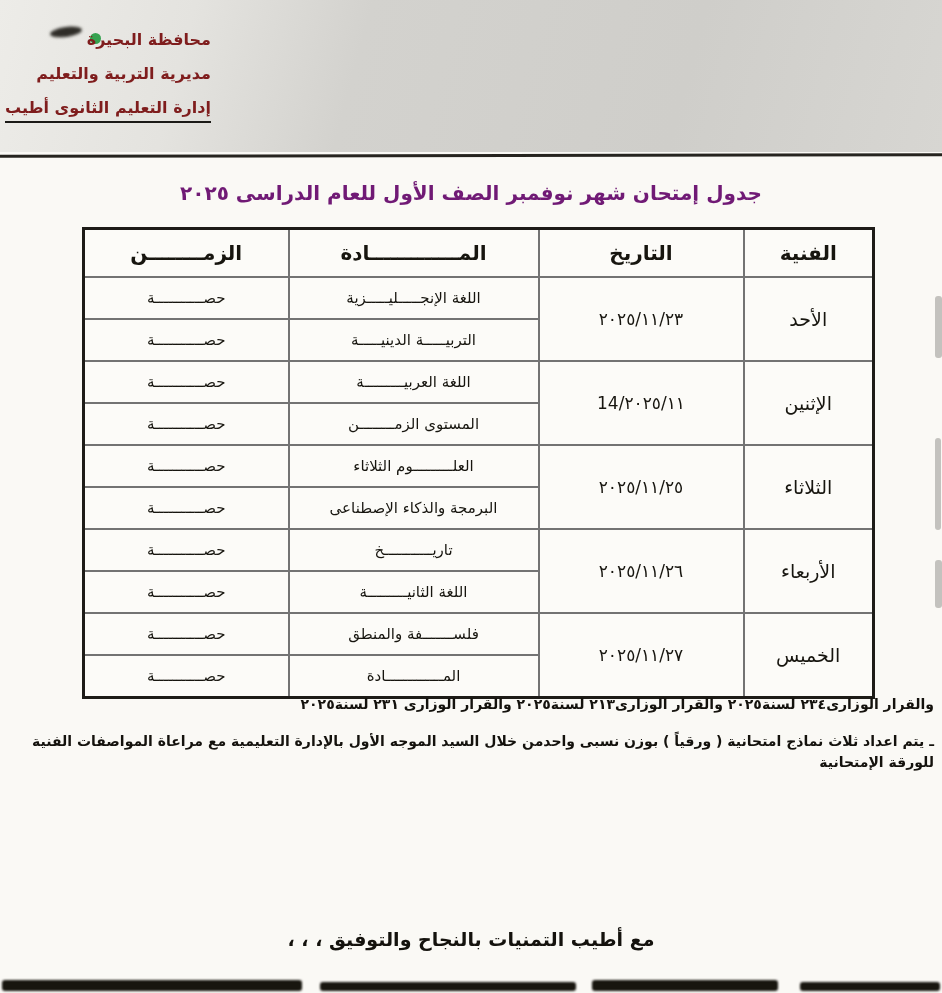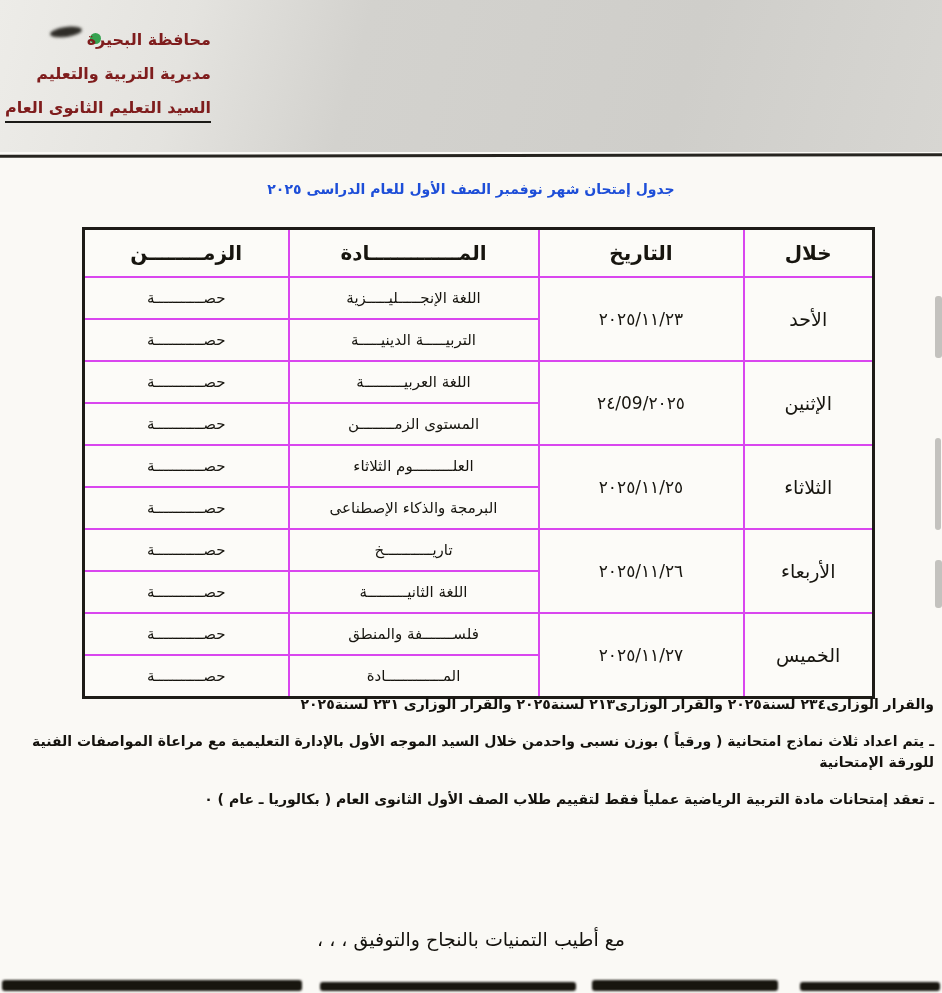--- a/index.html
+++ b/index.html
@@ -22,93 +22,93 @@
   .sm1{left:2px;top:980px;width:300px;height:11px}
   .sm2{left:320px;top:982px;width:256px;height:9px}
   .sm3{left:592px;top:980px;width:186px;height:11px}
   .sm4{left:800px;top:982px;width:140px;height:9px}
   
   .letterhead{position:absolute;top:30px;left:5px;direction:rtl;text-align:left;}
   .lh-line{width:fit-content;font-size:16px;font-weight:bold;color:#7f1d1d;margin-bottom:15px;white-space:nowrap;}
   .lh-line.underlined{border-bottom:2.5px solid #1b1a17;padding-bottom:4px;margin-bottom:0;}
   
   .title{position:absolute;top:181px;left:0;width:942px;text-align:center;direction:rtl;
-    font-size:14px;font-weight:bold;color:#1d4ed8;}
+    font-size:20px;font-weight:bold;color:#701a75;}
   
   .exam-table{position:absolute;top:227px;right:67px;border-collapse:collapse;direction:rtl;
     background:#fcfbf8;border:3px solid #1d1b17;table-layout:fixed;}
   .c-day{width:130px}.c-date{width:205px}.c-subj{width:250px}.c-time{width:205px}
-  .exam-table th,.exam-table td{border:2px solid #d946ef;text-align:center;vertical-align:middle;color:#17150f;padding:0;}
+  .exam-table th,.exam-table td{border:2px solid #737373;text-align:center;vertical-align:middle;color:#17150f;padding:0;}
   .exam-table th{height:46px;font-size:20px;font-weight:bold;}
   .exam-table td{height:40px;font-weight:normal;}
   td.day{font-size:19px}
   td.date{font-size:17px;letter-spacing:1px}
   td.subj{font-size:15px}
   td.time{font-size:15px}
   
   .notes{position:absolute;top:694px;right:8px;width:926px;direction:rtl;text-align:right;
     color:#14120d;font-weight:bold;font-size:14px;line-height:1.55;}
   .note-line{margin-bottom:15px;}
   .notes-heading{font-size:20px;}
   
   .footer{position:absolute;top:928px;left:0;width:942px;text-align:center;direction:rtl;
-    font-size:19px;font-weight:normal;color:#14120d;}
+    font-size:19px;font-weight:bold;color:#14120d;}
 </style>
 </head>
 <body>
 
 <div>
 
   <div class="top-band"></div>
   <div class="top-line"></div>
   <div class="ink-smudge"></div>
   <div class="green-dot"></div>
   <div class="edge-streak es1"></div>
   <div class="edge-streak es2"></div>
   <div class="edge-streak es3"></div>
 
   <div class="letterhead">
     <div class="lh-line">محافظة البحيرة</div>
     <div class="lh-line">مديرية التربية والتعليم</div>
-    <div class="lh-line underlined">السيد التعليم الثانوى العام</div>
+    <div class="lh-line underlined">إدارة التعليم الثانوى أطيب</div>
   </div>
 
   <div class="title">جدول إمتحان شهر نوفمبر الصف الأول للعام الدراسى ٢٠٢٥</div>
 
   <table class="exam-table" dir="rtl">
     <colgroup>
       <col class="c-day">
         <col class="c-date">
         <col class="c-subj">
         <col class="c-time">
     </colgroup>
     <thead>
       <tr>
-        <th>خلال</th>
+        <th>الفنية</th>
         <th>التاريخ</th>
         <th>المـــــــــــــادة</th>
         <th>الزمــــــــن</th>
       </tr>
     </thead>
     <tbody>
 
       <tr>
         <td class="day" rowspan="2">الأحد</td>
         <td class="date" rowspan="2">٢٠٢٥/١١/٢٣</td>
         <td class="subj">اللغة الإنجـــــليـــــزية</td>
         <td class="time">حصـــــــــــة</td>
       </tr>
       <tr>
         <td class="subj">التربيـــــة الدينيـــــة</td>
         <td class="time">حصـــــــــــة</td>
       </tr>
 
       <tr>
         <td class="day" rowspan="2">الإثنين</td>
-        <td class="date" rowspan="2">٢٠٢٥/09/٢٤</td>
+        <td class="date" rowspan="2">٢٠٢٥/١١/14</td>
         <td class="subj">اللغة العربيـــــــــة</td>
         <td class="time">حصـــــــــــة</td>
       </tr>
       <tr>
         <td class="subj">المستوى الزمــــــــن</td>
         <td class="time">حصـــــــــــة</td>
       </tr>
 
       <tr>
         <td class="day" rowspan="2">الثلاثاء</td>
@@ -141,21 +141,20 @@
       <tr>
         <td class="subj">المـــــــــــــادة</td>
         <td class="time">حصـــــــــــة</td>
       </tr>
     </tbody>
   </table>
 
   <div class="notes">
     <div class="note-line">والقرار الوزارى٢٣٤ لسنة٢٠٢٥ والقرار الوزارى٢١٣ لسنة٢٠٢٥ والقرار الوزارى ٢٣١ لسنة٢٠٢٥</div>
     <div class="note-line">ـ يتم اعداد ثلاث نماذج امتحانية ( ورقياً ) بوزن نسبى واحدمن خلال السيد الموجه الأول بالإدارة التعليمية مع مراعاة المواصفات الفنية للورقة الإمتحانية</div>
-    <div class="note-line">ـ تعقد إمتحانات مادة التربية الرياضية عملياً فقط لتقييم طلاب الصف الأول الثانوى العام ( بكالوريا ـ عام ) ٠</div>
   </div>
 
   <div class="footer">مع أطيب التمنيات بالنجاح والتوفيق ، ، ،</div>
 
   <div class="smudge sm1"></div>
   <div class="smudge sm2"></div>
   <div class="smudge sm3"></div>
   <div class="smudge sm4"></div>
 
 </div>

